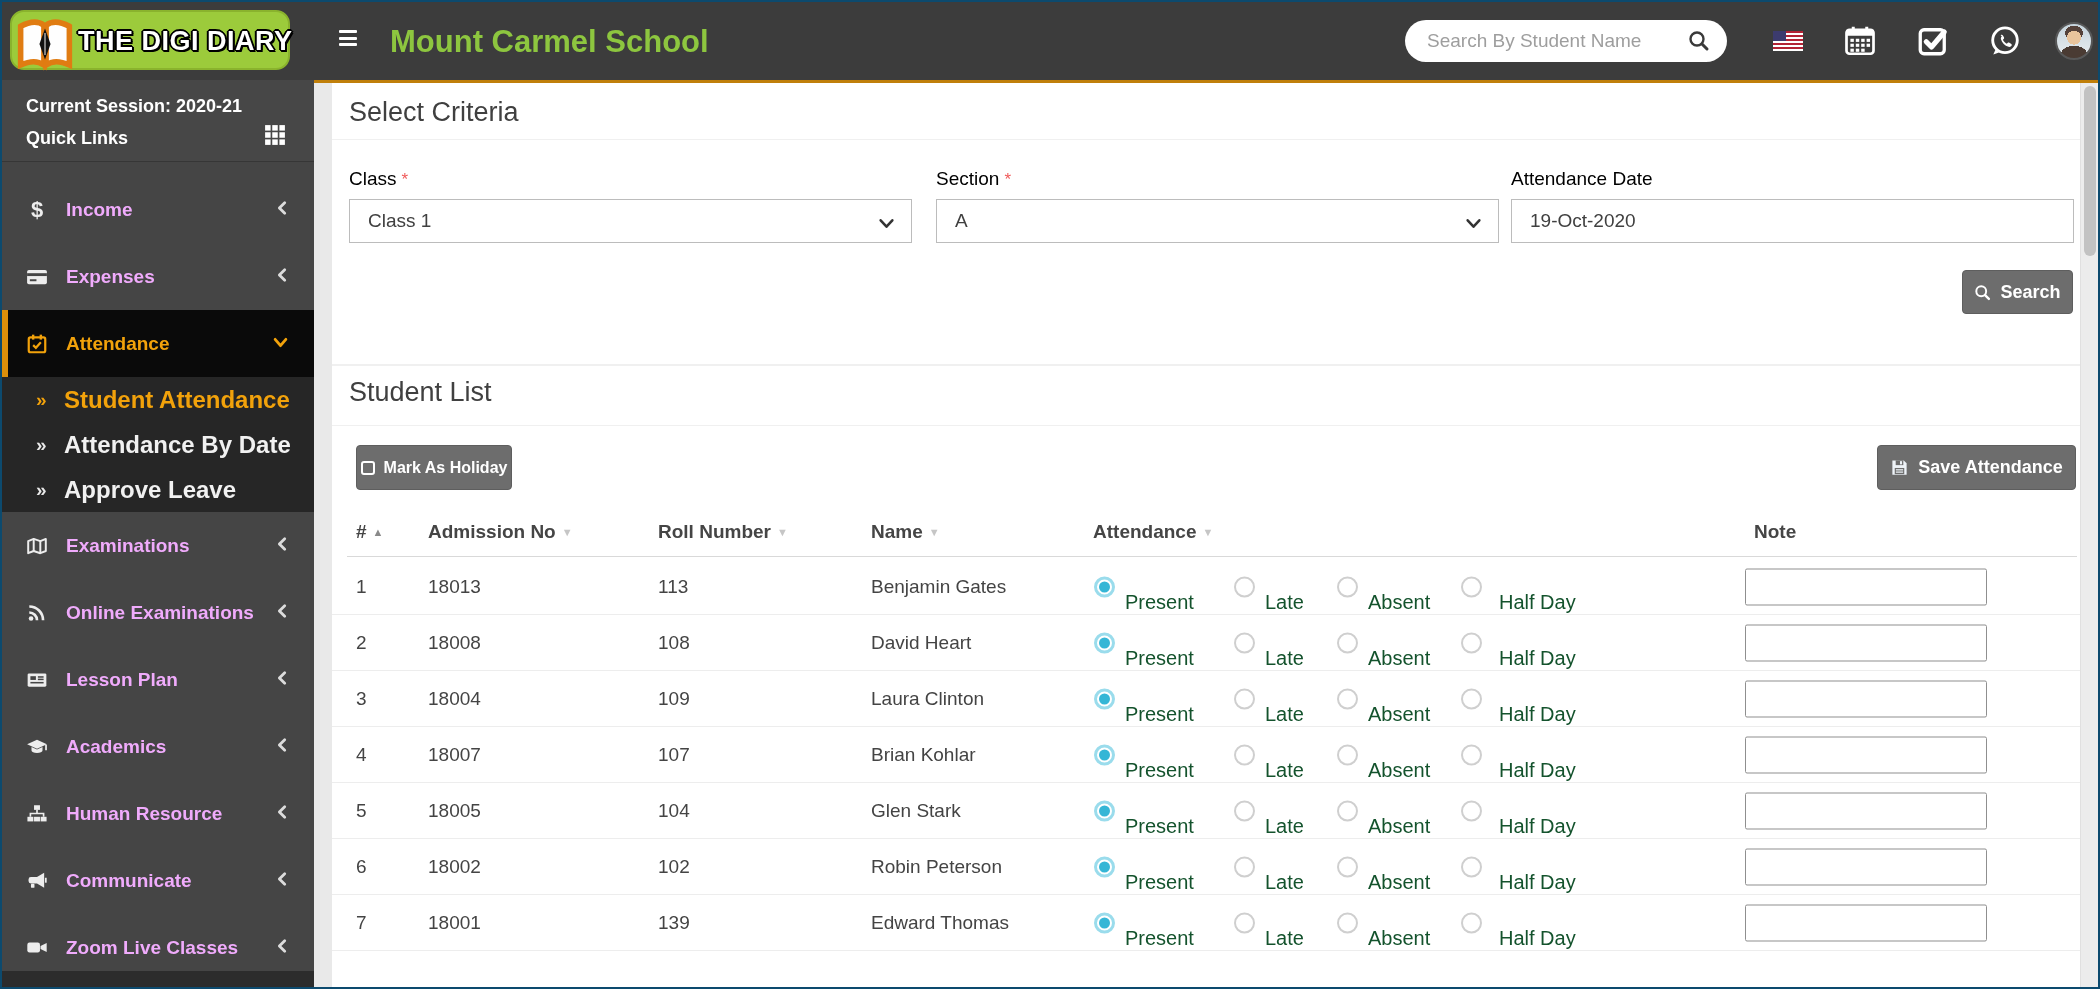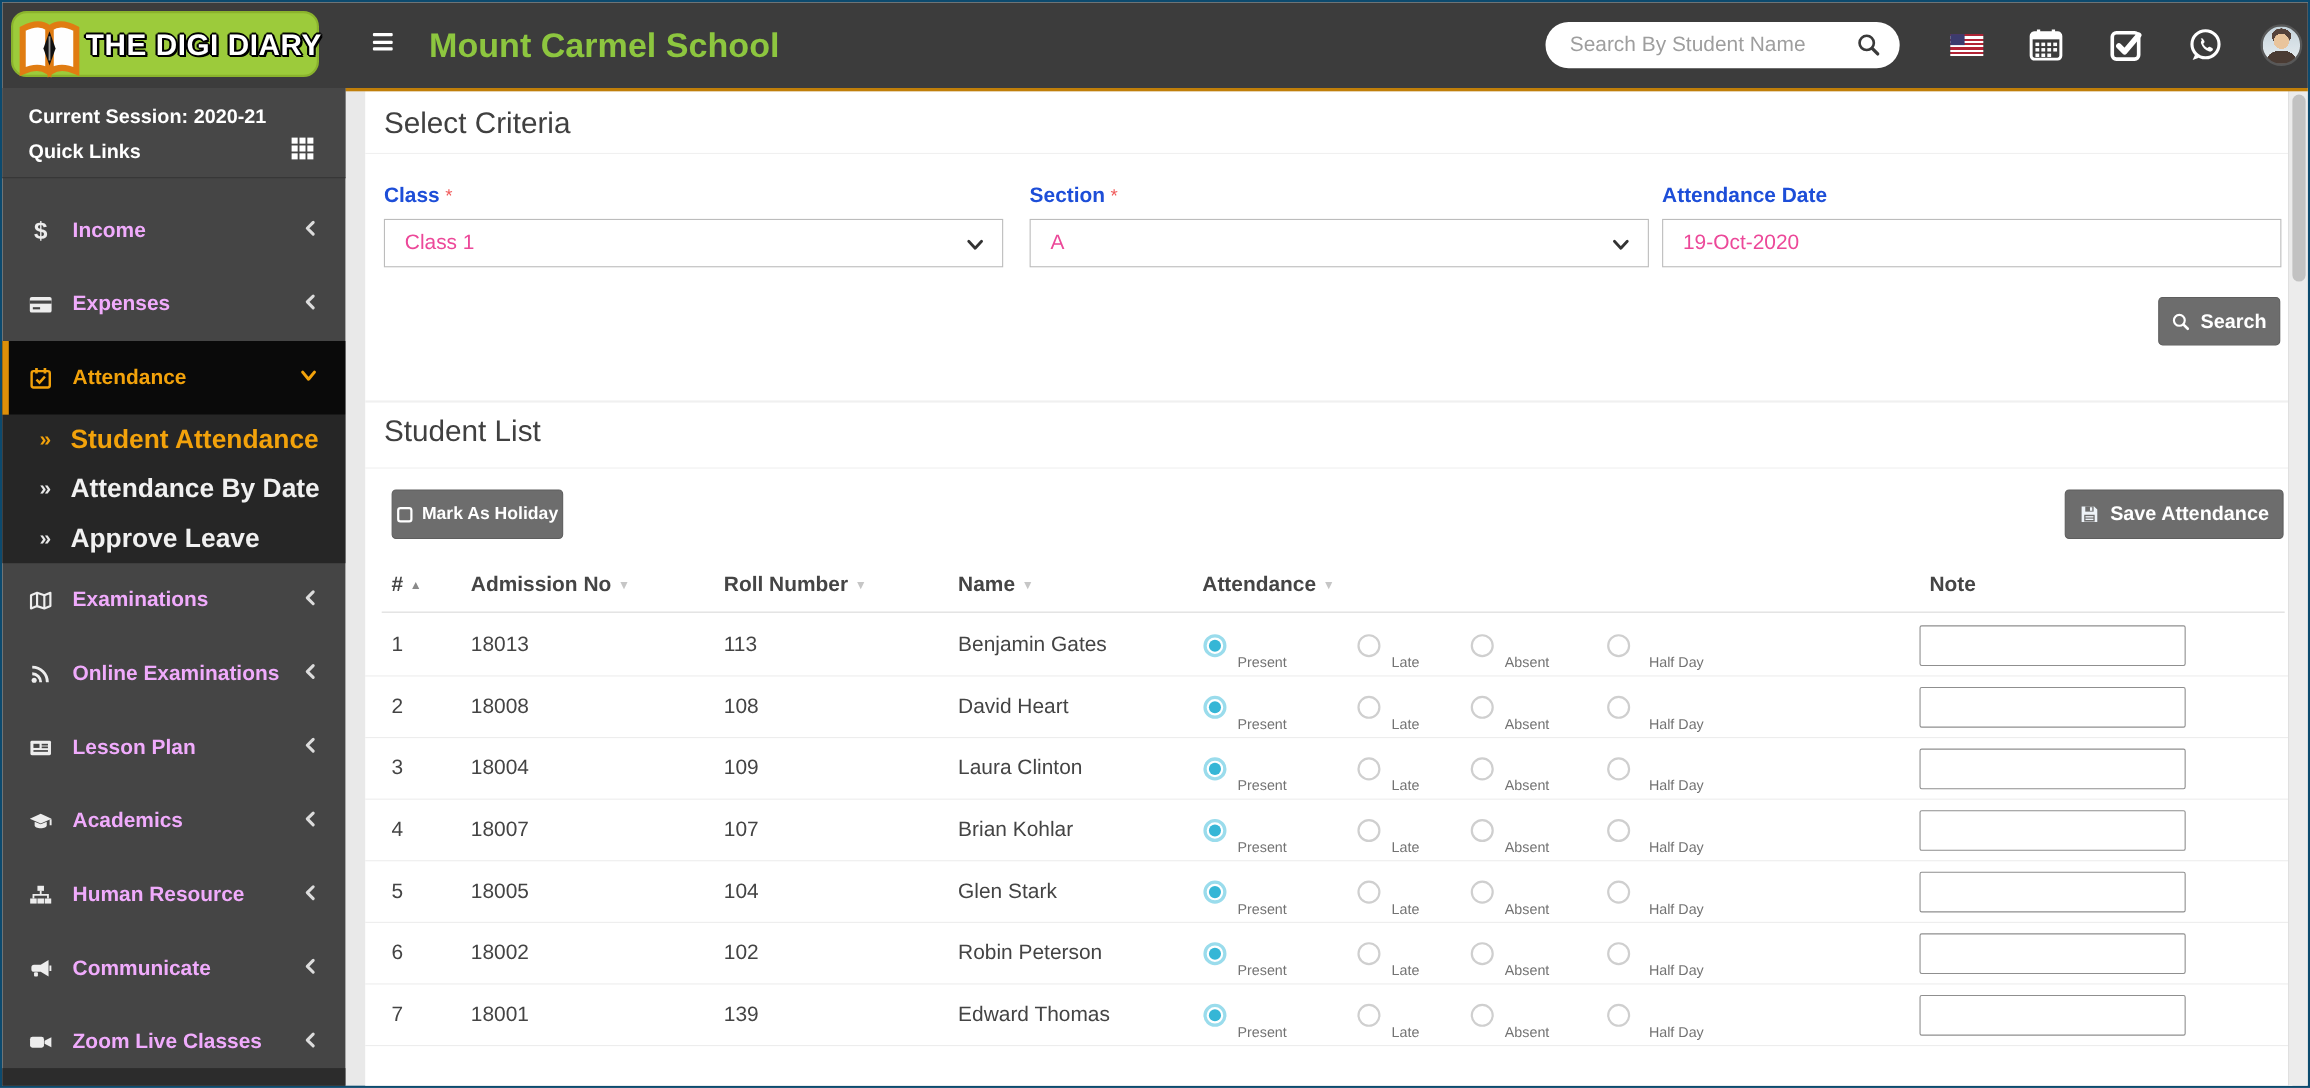--- a/index.html
+++ b/index.html
@@ -50,43 +50,43 @@
   .sub-arrow { position:absolute; left:34px; font-size:19px; font-weight:700; color:#e8e8e8; }
   .sub-label { position:absolute; left:62px; font-size:24px; font-weight:600; color:#f1f1f1; white-space:nowrap; }
   .subnav-item.active .sub-arrow, .subnav-item.active .sub-label { color:#f2a20b; }
   .sidebar-bottom { position:absolute; left:0; bottom:0; width:100%; height:20px; background:#2c2c2c; }
   
   .content-top-line { position:absolute; left:312px; top:78px; width:1788px; height:3px; background:#c07f0a; z-index:3; }
   .card { position:absolute; left:330px; top:81px; width:1752px; height:908px; background:#fff; }
   .h-section { position:absolute; left:17px; font-size:27px; font-weight:400; color:#404040; }
   .divider { position:absolute; left:0; right:0; height:1px; background:#f0f0f0; }
   .field { position:absolute; top:85px; width:563px; }
-  .field-label { font-size:19px; font-weight:700; color:#1d4ed8; }
+  .field-label { font-size:19px; font-weight:400; color:#000000; }
   .req { color:#f05a5a; font-size:17px; margin-left:5px; }
   .selectbox, .datebox { position:absolute; top:31px; left:0; width:563px; height:44px; border:1px solid #bcbcbc; background:#fff; display:flex; align-items:center; padding:0 18px; cursor:pointer; }
-  .selectbox span, .datebox span { font-size:19px; color:#ec4899; }
+  .selectbox span, .datebox span { font-size:19px; color:#404040; }
   .sel-chev { position:absolute; right:16px; top:14px; }
   .btn { border:1px solid #5e5e5e; background:#6d6d6d; color:#fff; font-weight:700; border-radius:4px; display:inline-flex; align-items:center; justify-content:center; gap:9px; cursor:pointer; font-family:inherit; }
   .btn-search { position:absolute; left:1630px; top:187px; width:111px; height:44px; font-size:18px; }
   .btn-holiday { position:absolute; left:24px; top:362px; width:156px; height:45px; font-size:16px; }
   .btn-save { position:absolute; left:1545px; top:362px; width:199px; height:45px; font-size:18px; }
   .holiday-sq { width:14px; height:14px; border:2.5px solid #fff; border-radius:3px; display:inline-block; }
   
   .thead { position:absolute; top:438px; left:0; right:0; height:32px; }
   .th { position:absolute; font-size:19px; font-weight:700; color:#454545; white-space:nowrap; }
   .sort { font-size:11px; margin-left:6px; vertical-align:2px; }
   .sort.asc { color:#8a8a8a; } .sort.desc { color:#c6c6c6; }
   .thead-line { position:absolute; top:473px; left:15px; width:1730px; height:1px; background:#d9d9d9; }
   .tbody { position:absolute; top:476px; left:0; right:0; }
   .trow { position:relative; height:56px; border-bottom:1px solid #ededed; }
   .cell { position:absolute; top:50%; transform:translateY(-50%); font-size:19px; color:#444; white-space:nowrap; }
   .c-sn { left:24px; } .c-adm { left:96px; } .c-roll { left:326px; } .c-name { left:539px; }
   .opt { position:absolute; top:50%; transform:translateY(-50%); display:flex; align-items:center; gap:10px; cursor:pointer; }
   .o-present { left:762px; } .o-late { left:902px; } .o-absent { left:1005px; } .o-half { left:1129px;gap:17px; }
-  .opt label { font-size:13px; color:#737373; cursor:pointer;margin-top:30px; }
+  .opt label { font-size:20px; color:#14532d; cursor:pointer;margin-top:30px; }
   .radio { width:21px; height:21px; border-radius:50%; border:2px solid #cfcfcf; background:#fff; position:relative; flex:none; }
   .radio.selected { border:3px solid #9adcec; }
   .radio.selected::after { content:""; position:absolute; inset:2px; border-radius:50%; background:#35b6d6; }
   .note-input { position:absolute; left:1413px; top:50%; transform:translateY(-50%); width:242px; height:37px; border:1.5px solid #8f8f8f; border-radius:2px; background:#fff; font-size:18px; color:#444; padding:0 10px; outline:none; font-family:inherit; }
   
   .scrollbar { position:absolute; right:0; top:78px; width:18px; height:911px; background:#ececec; border-left:1px solid #e0e0e0; }
   .scroll-thumb { position:absolute; left:3px; top:6px; width:12px; height:170px; background:#c2c2c2; border-radius:6px; }
 </style>
 </head>
 <body>

